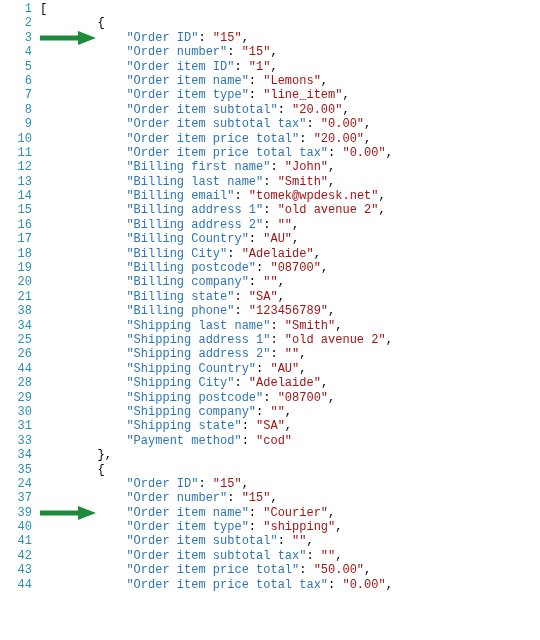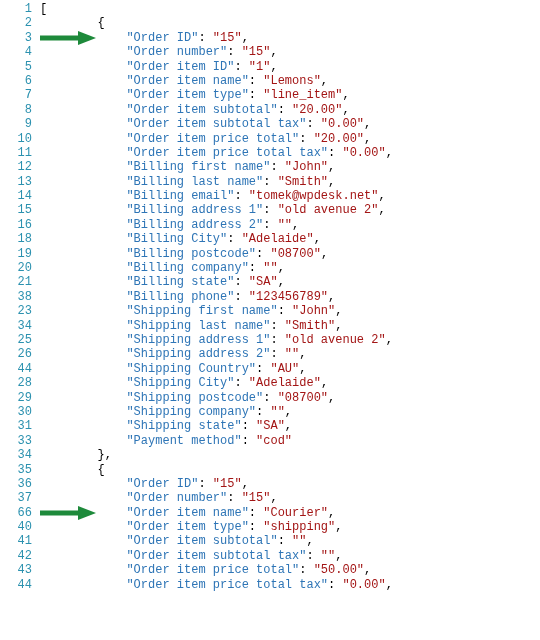--- a/index.html
+++ b/index.html
@@ -63,40 +63,40 @@
       <div class="line"><div class="gutter">7</div><div class="code">            <span class="tok-key">"Order item type"</span><span class="tok-punc">: </span><span class="tok-string">"line_item"</span><span class="tok-punc">,</span></div></div>
       <div class="line"><div class="gutter">8</div><div class="code">            <span class="tok-key">"Order item subtotal"</span><span class="tok-punc">: </span><span class="tok-string">"20.00"</span><span class="tok-punc">,</span></div></div>
       <div class="line"><div class="gutter">9</div><div class="code">            <span class="tok-key">"Order item subtotal tax"</span><span class="tok-punc">: </span><span class="tok-string">"0.00"</span><span class="tok-punc">,</span></div></div>
       <div class="line"><div class="gutter">10</div><div class="code">            <span class="tok-key">"Order item price total"</span><span class="tok-punc">: </span><span class="tok-string">"20.00"</span><span class="tok-punc">,</span></div></div>
       <div class="line"><div class="gutter">11</div><div class="code">            <span class="tok-key">"Order item price total tax"</span><span class="tok-punc">: </span><span class="tok-string">"0.00"</span><span class="tok-punc">,</span></div></div>
       <div class="line"><div class="gutter">12</div><div class="code">            <span class="tok-key">"Billing first name"</span><span class="tok-punc">: </span><span class="tok-string">"John"</span><span class="tok-punc">,</span></div></div>
       <div class="line"><div class="gutter">13</div><div class="code">            <span class="tok-key">"Billing last name"</span><span class="tok-punc">: </span><span class="tok-string">"Smith"</span><span class="tok-punc">,</span></div></div>
       <div class="line"><div class="gutter">14</div><div class="code">            <span class="tok-key">"Billing email"</span><span class="tok-punc">: </span><span class="tok-string">"tomek@wpdesk.net"</span><span class="tok-punc">,</span></div></div>
       <div class="line"><div class="gutter">15</div><div class="code">            <span class="tok-key">"Billing address 1"</span><span class="tok-punc">: </span><span class="tok-string">"old avenue 2"</span><span class="tok-punc">,</span></div></div>
       <div class="line"><div class="gutter">16</div><div class="code">            <span class="tok-key">"Billing address 2"</span><span class="tok-punc">: </span><span class="tok-string">""</span><span class="tok-punc">,</span></div></div>
+      <div class="line"><div class="gutter">17</div><div class="code">            <span class="tok-key">"Billing Country"</span><span class="tok-punc">: </span><span class="tok-string">"AU"</span><span class="tok-punc">,</span></div></div>
       <div class="line"><div class="gutter">18</div><div class="code">            <span class="tok-key">"Billing City"</span><span class="tok-punc">: </span><span class="tok-string">"Adelaide"</span><span class="tok-punc">,</span></div></div>
       <div class="line"><div class="gutter">19</div><div class="code">            <span class="tok-key">"Billing postcode"</span><span class="tok-punc">: </span><span class="tok-string">"08700"</span><span class="tok-punc">,</span></div></div>
       <div class="line"><div class="gutter">20</div><div class="code">            <span class="tok-key">"Billing company"</span><span class="tok-punc">: </span><span class="tok-string">""</span><span class="tok-punc">,</span></div></div>
       <div class="line"><div class="gutter">21</div><div class="code">            <span class="tok-key">"Billing state"</span><span class="tok-punc">: </span><span class="tok-string">"SA"</span><span class="tok-punc">,</span></div></div>
       <div class="line"><div class="gutter">38</div><div class="code">            <span class="tok-key">"Billing phone"</span><span class="tok-punc">: </span><span class="tok-string">"123456789"</span><span class="tok-punc">,</span></div></div>
-      <div class="line"><div class="gutter">23</div><div class="code">            <span class="tok-key">"Shipping first name"</span><span class="tok-punc">: </span><span class="tok-string">"John"</span><span class="tok-punc">,</span></div></div>
       <div class="line"><div class="gutter">34</div><div class="code">            <span class="tok-key">"Shipping last name"</span><span class="tok-punc">: </span><span class="tok-string">"Smith"</span><span class="tok-punc">,</span></div></div>
       <div class="line"><div class="gutter">25</div><div class="code">            <span class="tok-key">"Shipping address 1"</span><span class="tok-punc">: </span><span class="tok-string">"old avenue 2"</span><span class="tok-punc">,</span></div></div>
       <div class="line"><div class="gutter">26</div><div class="code">            <span class="tok-key">"Shipping address 2"</span><span class="tok-punc">: </span><span class="tok-string">""</span><span class="tok-punc">,</span></div></div>
       <div class="line"><div class="gutter">44</div><div class="code">            <span class="tok-key">"Shipping Country"</span><span class="tok-punc">: </span><span class="tok-string">"AU"</span><span class="tok-punc">,</span></div></div>
       <div class="line"><div class="gutter">28</div><div class="code">            <span class="tok-key">"Shipping City"</span><span class="tok-punc">: </span><span class="tok-string">"Adelaide"</span><span class="tok-punc">,</span></div></div>
       <div class="line"><div class="gutter">29</div><div class="code">            <span class="tok-key">"Shipping postcode"</span><span class="tok-punc">: </span><span class="tok-string">"08700"</span><span class="tok-punc">,</span></div></div>
       <div class="line"><div class="gutter">30</div><div class="code">            <span class="tok-key">"Shipping company"</span><span class="tok-punc">: </span><span class="tok-string">""</span><span class="tok-punc">,</span></div></div>
       <div class="line"><div class="gutter">31</div><div class="code">            <span class="tok-key">"Shipping state"</span><span class="tok-punc">: </span><span class="tok-string">"SA"</span><span class="tok-punc">,</span></div></div>
       <div class="line"><div class="gutter">33</div><div class="code">            <span class="tok-key">"Payment method"</span><span class="tok-punc">: </span><span class="tok-string">"cod"</span></div></div>
       <div class="line"><div class="gutter">34</div><div class="code">        <span class="tok-punc">},</span></div></div>
       <div class="line"><div class="gutter">35</div><div class="code">        <span class="tok-punc">{</span></div></div>
-      <div class="line"><div class="gutter">36</div><div class="code">            <span class="tok-key">"Order ID"</span><span class="tok-punc">: </span><span class="tok-string">"15"</span><span class="tok-punc">,</span></div></div>
+      <div class="line"><div class="gutter">24</div><div class="code">            <span class="tok-key">"Order ID"</span><span class="tok-punc">: </span><span class="tok-string">"15"</span><span class="tok-punc">,</span></div></div>
       <div class="line"><div class="gutter">37</div><div class="code">            <span class="tok-key">"Order number"</span><span class="tok-punc">: </span><span class="tok-string">"15"</span><span class="tok-punc">,</span></div></div>
-      <div class="line"><div class="gutter">66</div><div class="code">            <span class="tok-key">"Order item name"</span><span class="tok-punc">: </span><span class="tok-string">"Courier"</span><span class="tok-punc">,</span></div></div>
+      <div class="line"><div class="gutter">39</div><div class="code">            <span class="tok-key">"Order item name"</span><span class="tok-punc">: </span><span class="tok-string">"Courier"</span><span class="tok-punc">,</span></div></div>
       <div class="line"><div class="gutter">40</div><div class="code">            <span class="tok-key">"Order item type"</span><span class="tok-punc">: </span><span class="tok-string">"shipping"</span><span class="tok-punc">,</span></div></div>
       <div class="line"><div class="gutter">41</div><div class="code">            <span class="tok-key">"Order item subtotal"</span><span class="tok-punc">: </span><span class="tok-string">""</span><span class="tok-punc">,</span></div></div>
       <div class="line"><div class="gutter">42</div><div class="code">            <span class="tok-key">"Order item subtotal tax"</span><span class="tok-punc">: </span><span class="tok-string">""</span><span class="tok-punc">,</span></div></div>
       <div class="line"><div class="gutter">43</div><div class="code">            <span class="tok-key">"Order item price total"</span><span class="tok-punc">: </span><span class="tok-string">"50.00"</span><span class="tok-punc">,</span></div></div>
       <div class="line"><div class="gutter">44</div><div class="code">            <span class="tok-key">"Order item price total tax"</span><span class="tok-punc">: </span><span class="tok-string">"0.00"</span><span class="tok-punc">,</span></div></div>
     </div>
 <div class="arrow" style="top: 31px;">
       <svg width="56" height="14" viewBox="0 0 56 14">
         <line x1="0" y1="7" x2="40" y2="7" stroke="#1e8a3b" stroke-width="5"></line>
         <polygon points="38,0 56,7 38,14" fill="#1e8a3b"></polygon>

